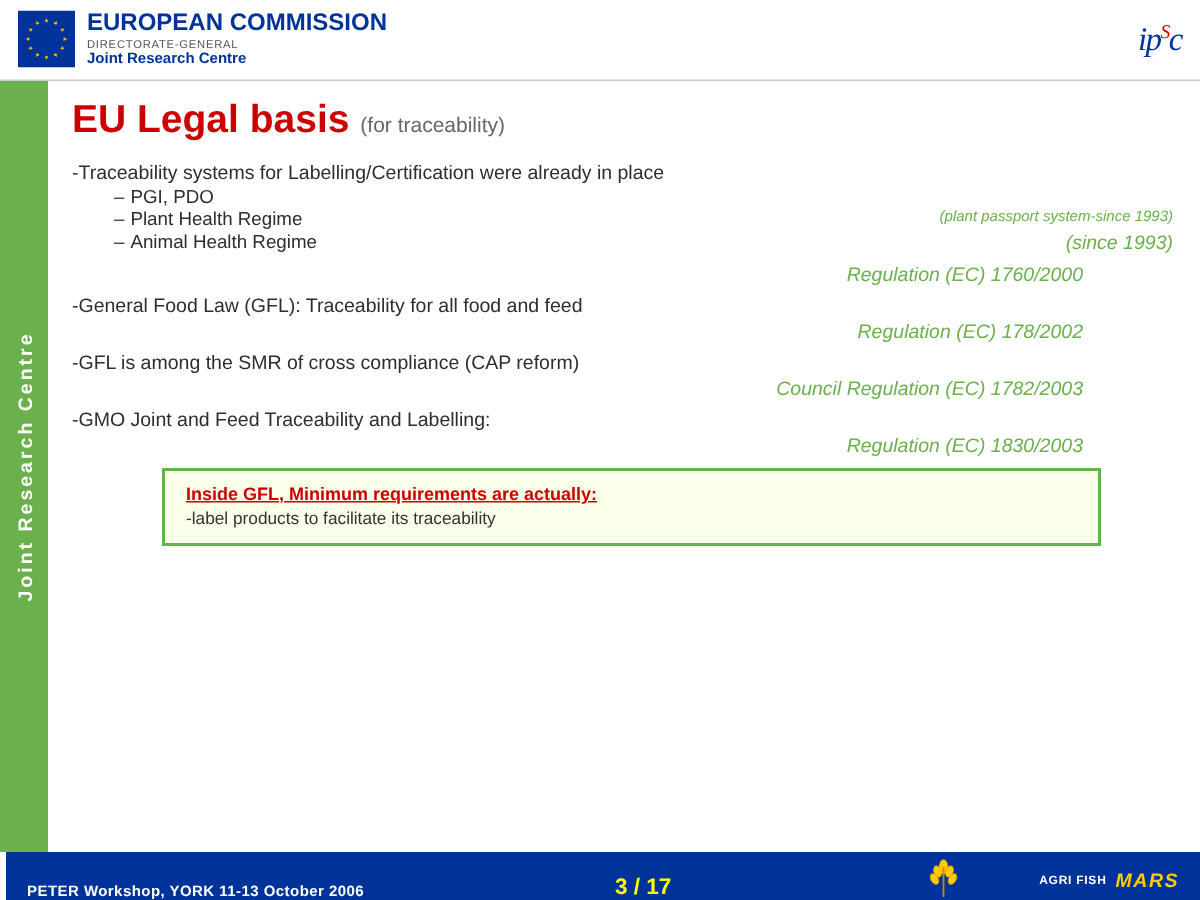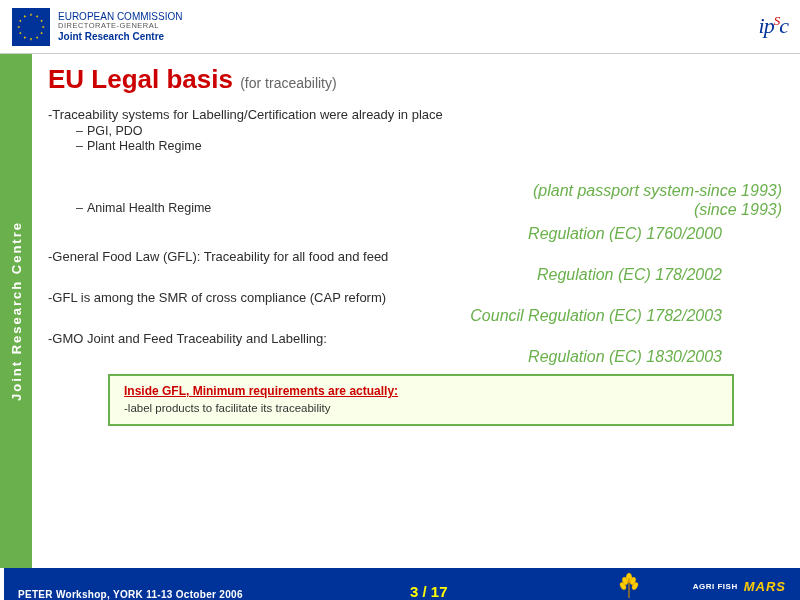--- a/index.html
+++ b/index.html
@@ -30,22 +30,22 @@
       width: 38px;
       height: 38px;
       flex-shrink: 0;
     }
     #commission-text {
       display: flex;
       flex-direction: column;
       line-height: 1.15;
     }
     #commission-title {
-      font-size: 10px;
-      font-weight: normal;
+      font-size: 16px;
+      font-weight: bold;
       color: #003399;
     }
     #commission-sub {
       font-size: 7.5px;
       color: #555;
       letter-spacing: 0.5px;
     }
     #commission-jrc {
       font-size: 10px;
       font-weight: bold;
@@ -113,21 +113,21 @@
     .content-block {
       margin-bottom: 6px;
     }
     .main-point {
       font-size: 13px;
       color: #2d2d2d;
       margin-bottom: 2px;
       font-weight: normal;
     }
     .regulation {
-      font-size: 16px;
+      font-size: 13px;
       color: #6ab04c;
       font-style: italic;
       text-align: right;
       padding-right: 60px;
       margin-bottom: 4px;
     }
     .sub-list {
       margin-left: 28px;
       margin-bottom: 4px;
     }
@@ -270,28 +270,28 @@
     <div class="sub-list">
       <div class="sub-item">
         <span class="sub-item-dash">–</span>
         <span>PGI, PDO</span>
       </div>
       <div class="sub-item" style="justify-content: space-between;">
         <span style="display:flex;gap:4px;">
           <span class="sub-item-dash">–</span>
           <span>Plant Health Regime</span>
         </span>
-        <span class="sub-item-note" style="color:#6ab04c;font-style:italic;font-size:16px;margin-top:43px;">(plant passport system-since 1993)</span>
+        <span class="sub-item-note" style="color:#6ab04c;font-style:italic;font-size:10px;">(plant passport system-since 1993)</span>
       </div>
       <div class="sub-item" style="justify-content: space-between;">
         <span style="display:flex;gap:4px;">
           <span class="sub-item-dash">–</span>
           <span>Animal Health Regime</span>
         </span>
-        <span class="sub-item-note" style="color:#6ab04c;font-style:italic;font-size:16px;">(since 1993)</span>
+        <span class="sub-item-note" style="color:#6ab04c;font-style:italic;font-size:13px;">(since 1993)</span>
       </div>
     </div>
   </div>
 
   <div class="content-block">
     <div class="regulation">Regulation (EC) 1760/2000</div>
   </div>
 
   <div class="content-block">
     <div class="main-point">-General  Food  Law  (GFL):  Traceability  for  all  food  and  feed</div>

